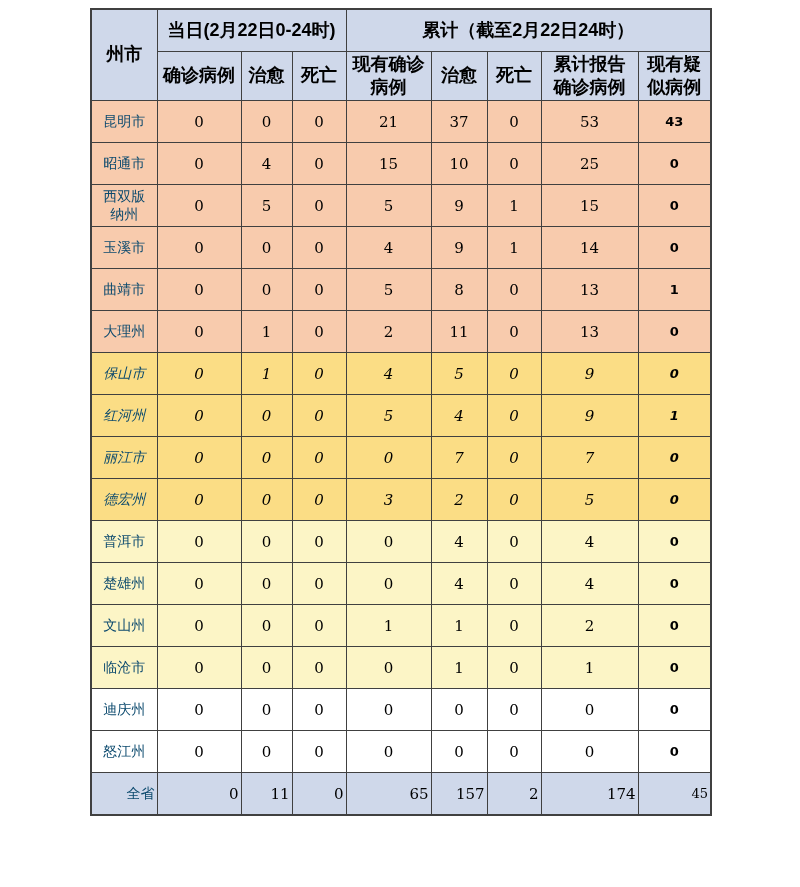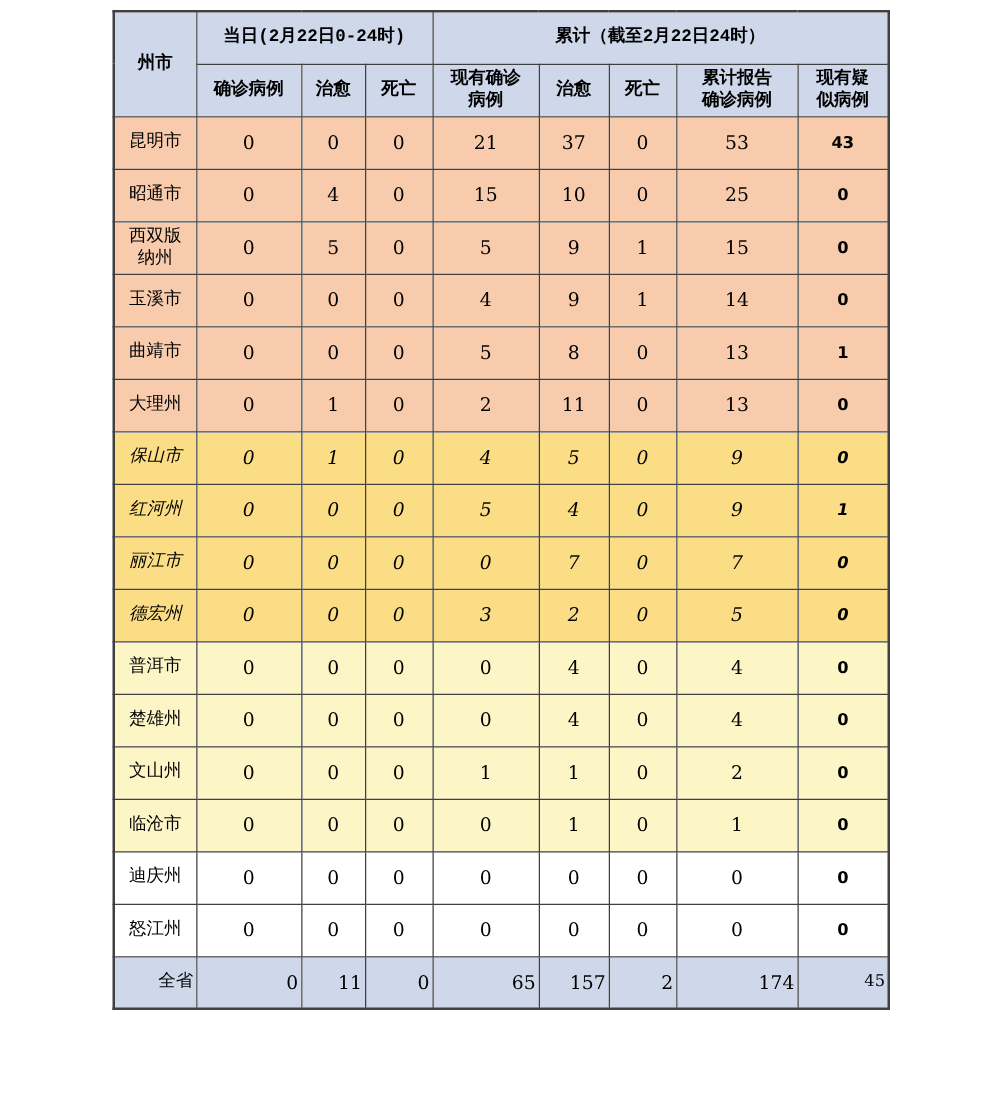--- a/index.html
+++ b/index.html
@@ -37,34 +37,34 @@
   }
   .cases th, .cases td {
     border: 1px solid var(--border);
     text-align: center;
     vertical-align: middle;
     padding: 1px 2px;
     overflow: hidden;
   }
   thead th {
     background: var(--header);
-    font-family: Liberation Mono, monospace;
+    font-family: Liberation Sans, sans-serif;
     font-weight: bold;
-    font-size: 14px;
+    font-size: 18px;
     color: #000000;
     white-space: pre-line;
     line-height: 1.3;
   }
   thead tr.group-row th { height: 42px; }
   thead tr.col-row th { height: 42px; }
   tbody tr { height: 42px; }
   td.region {
     font-family: "DejaVu Serif", "Liberation Serif", serif;
     font-size: 14px;
-    color: #000000;
+    color: #0c4a6e;
     white-space: pre-line;
     line-height: 1.25;
   }
   td.num {
     font-family: "DejaVu Serif", "Liberation Serif", serif;
     font-size: 15px;
     color: #000000;
   }
   td.num.suspected {
     font-family: "DejaVu Sans", "Liberation Sans", sans-serif;

